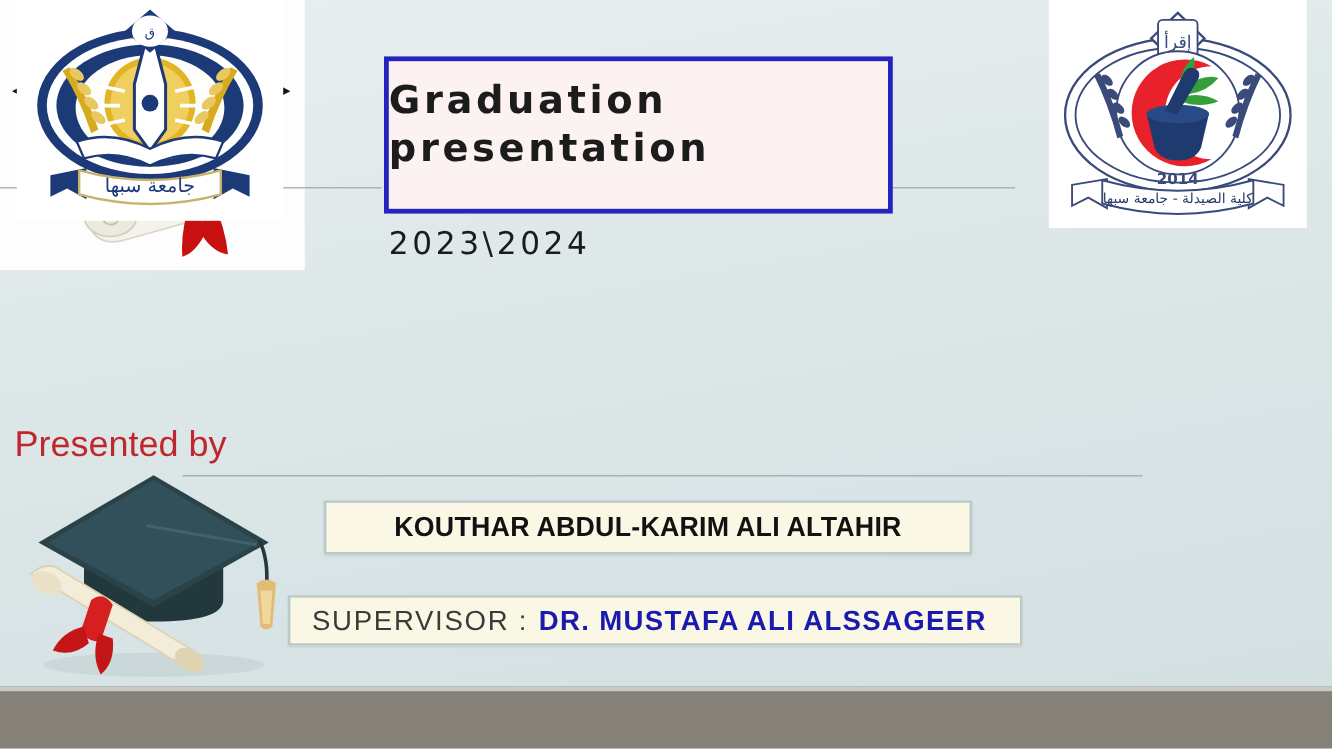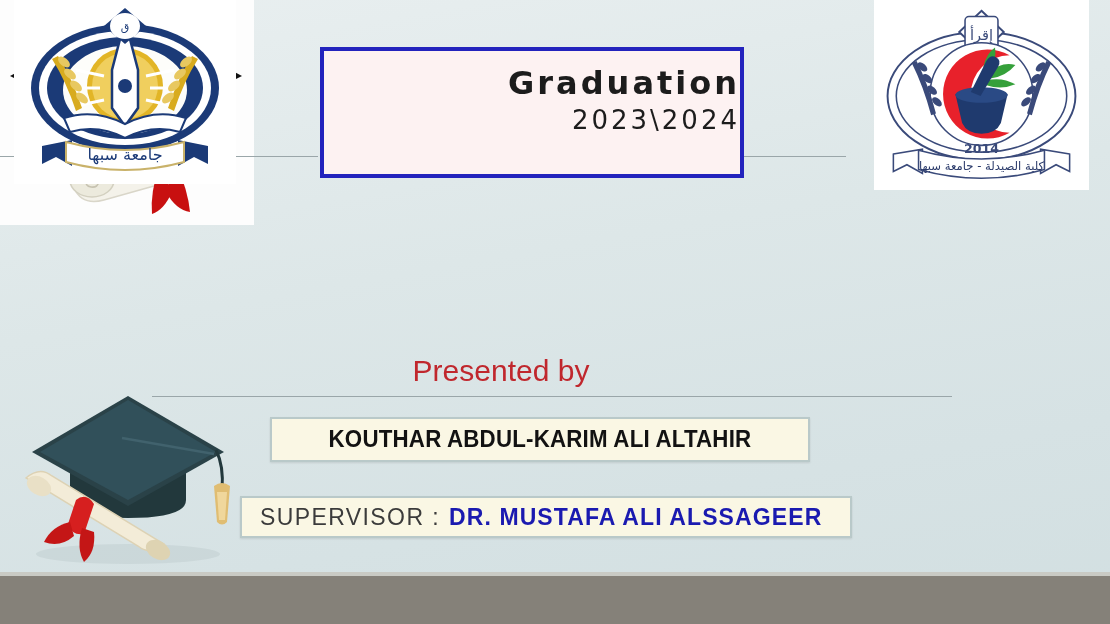--- a/index.html
+++ b/index.html
@@ -57,37 +57,38 @@
     width: 218px; height: 190px;
   }
 
   
   #header-box {
     position: absolute;
     left: 320px; top: 47px;
     width: 424px; height: 131px;
     background: #fdf2f2;
     border: 4px solid #2323bd;
-    text-align: right;
+    text-align: left;
     padding-top: 12px;
   }
   #header-line1, #header-line2 {
     font-size: 32px;
     font-weight: bold;
     color: #1c1c1c;
     letter-spacing: 3px;
     line-height: 40px;
     font-family: "DejaVu Sans", sans-serif;
   }
   #header-year {
     font-size: 26px;
     color: #1c1c1c;
     letter-spacing: 3px;
     line-height: 34px;
     font-family: "DejaVu Sans", sans-serif;
+    margin-top: 44px;
   }
 
   
   #main-title {
     position: absolute;
     left: 120px; top: 196px;
     width: 870px;
     text-align: center;
   }
   #main-title .tline {
@@ -96,23 +97,23 @@
     color: #31373a;
     line-height: 50px;
     font-family: "Liberation Sans Narrow", "Liberation Sans", sans-serif;
     transform: scaleX(0.93);
     white-space: nowrap;
   }
 
   
   #presented-by {
     position: absolute;
-    left: 0; top: 354px;
+    left: 12px; top: 354px;
     width: 1002px;
-    text-align: center;
+    text-align: left;
     font-size: 30px;
     color: #c0272d;
     font-family: "Liberation Sans Narrow", "Liberation Sans", sans-serif;
   }
 
   
   .cream-box {
     position: absolute;
     background: #faf7e4;
     border: 2px solid #b9c9c9;
@@ -259,20 +260,21 @@
 
       <path d="M20 156 l30 -5 l0 25 l-16 -9 l-14 7 Z" fill="#ffffff" stroke="#3a4a7a" stroke-width="1.6"></path>
       <path d="M202 156 l-30 -5 l0 25 l16 -9 l14 7 Z" fill="#ffffff" stroke="#3a4a7a" stroke-width="1.6"></path>
       <path d="M46 152 q65 18 130 0 l0 20 q-65 18 -130 0 Z" fill="#ffffff" stroke="#3a4a7a" stroke-width="1.6"></path>
       <text x="111" y="172" font-size="12" fill="#2a3a6a" text-anchor="middle" font-family="DejaVu Sans, sans-serif">كلية الصيدلة - جامعة سبها</text>
     </svg>
   </div>
 
   <div id="header-box">
     <div id="header-line1">Graduation</div>
+    <div id="header-line2">presentation</div>
     <div id="header-year">2023\2024</div>
   </div>
 
 
   <div id="presented-by">Presented by</div>
 
   <div class="cream-box" id="supervisor-box">
     <span id="supervisor-label">SUPERVISOR :</span>
     <span id="supervisor-name">DR. MUSTAFA ALI ALSSAGEER</span>
   </div>

